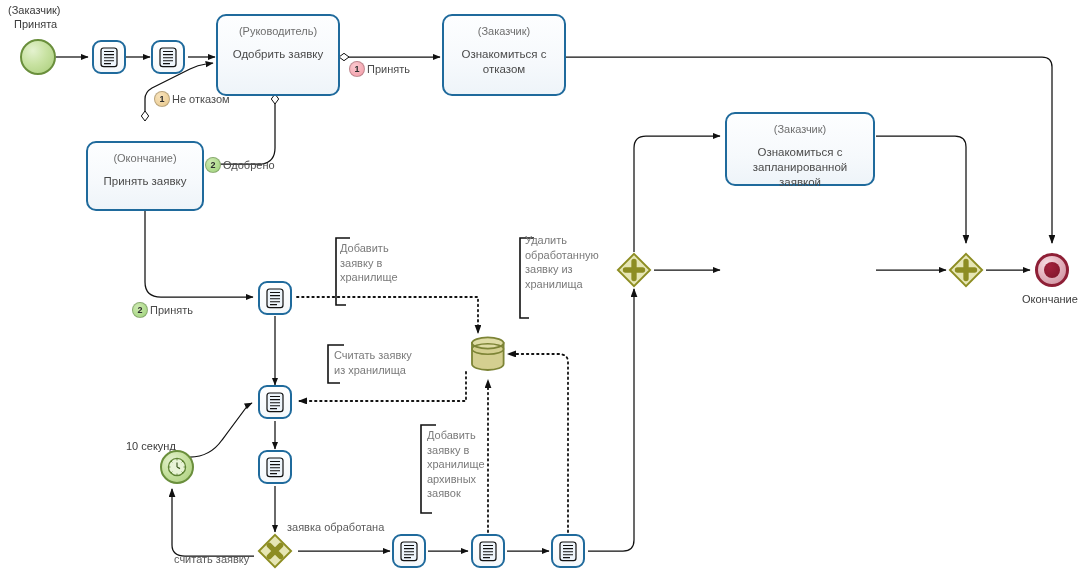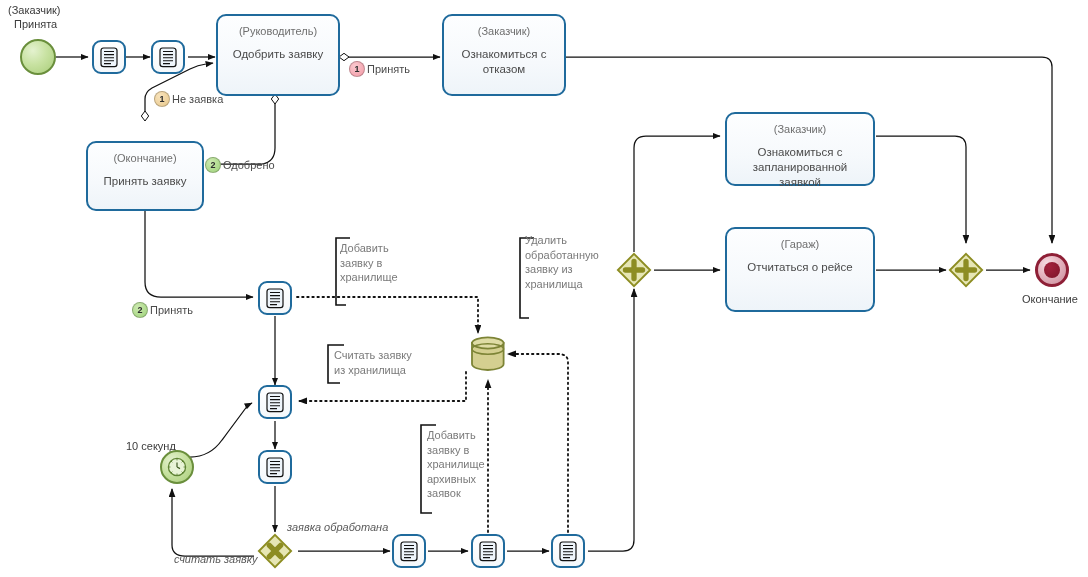--- a/index.html
+++ b/index.html
@@ -95,21 +95,20 @@
   
   .datastore{position:absolute;}
 
   
   .lbl{
     position:absolute;
     font-size:11px;
     color:#5b5b5b;
     line-height:14px;
     white-space:nowrap;
-    font-style:italic;
   }
   .evlabel{
     position:absolute;
     font-size:11px;
     color:#3b3b3b;
     line-height:13px;
     white-space:nowrap;
     text-align:center;
   }
   
@@ -289,24 +288,20 @@
   <div class="task" style="left:86px;top:141px;width:118px;height:70px;">
     <span class="role">(Окончание)</span>
     <span class="tname">Принять заявку</span>
   </div>
 
   <div class="task" style="left:725px;top:112px;width:150px;height:74px;">
     <span class="role">(Заказчик)</span>
     <span class="tname">Ознакомиться с запланированной заявкой</span>
   </div>
 
-  <div class="task" style="left:725px;top:227px;width:150px;height:85px;">
-    <span class="role">(Гараж)</span>
-    <span class="tname">Отчитаться о рейсе</span>
-  </div>
 
   <div class="evlabel" style="left:126px;top:440px;">10 секунд</div>
   <div class="timerev" style="left:160px;top:450px;">
     <svg width="22" height="22" viewBox="0 0 22 22">
       <circle cx="11" cy="11" r="8.6" fill="#e8f3d6" stroke="#5f8434" stroke-width="1.3"></circle>
       <g stroke="#5f8434" stroke-width="1">
         <path d="M11,2.5 L11,4.4 M11,17.6 L11,19.5 M2.5,11 L4.4,11 M17.6,11 L19.5,11
                  M5,5 L6.3,6.3 M15.7,15.7 L17,17 M17,5 L15.7,6.3 M6.3,15.7 L5,17"></path>
       </g>
       <path d="M11,11 L11,6.4 M11,11 L14,12.6" stroke="#3f5a22" stroke-width="1.2" fill="none"></path>
@@ -342,21 +337,21 @@
     </svg>
   </div>
 
   <div class="endev" style="left:1035px;top:253px;">
       <i></i>
     </div>
   <div class="evlabel" style="left:1022px;top:293px;">Окончание</div>
 
   <div class="cond" style="left:154px;top:91px;">
     <span class="num tan">1</span>
-    <span>Не заявка</span>
+    <span>Не отказом</span>
   </div>
   <div class="cond" style="left:205px;top:157px;">
     <span class="num green">2</span>
     <span>Одобрено</span>
   </div>
   <div class="cond" style="left:349px;top:61px;">
     <span class="num pink">1</span>
     <span>Принять</span>
   </div>
   <div class="cond" style="left:132px;top:302px;">

